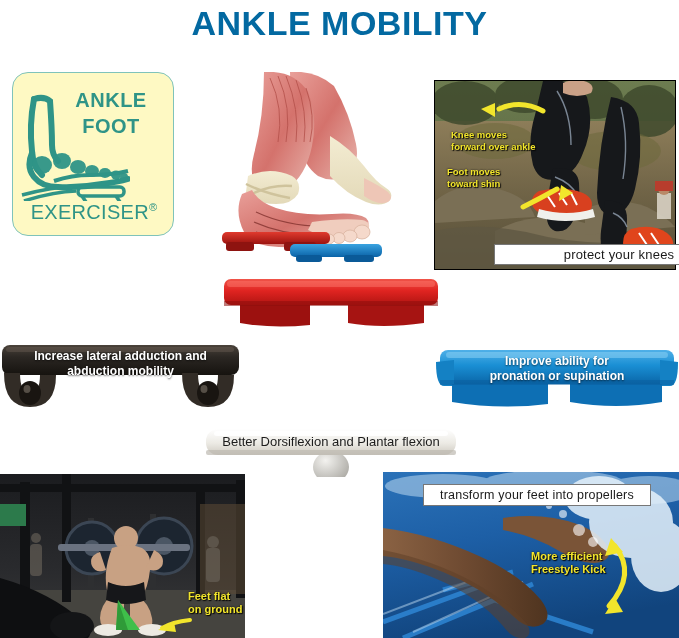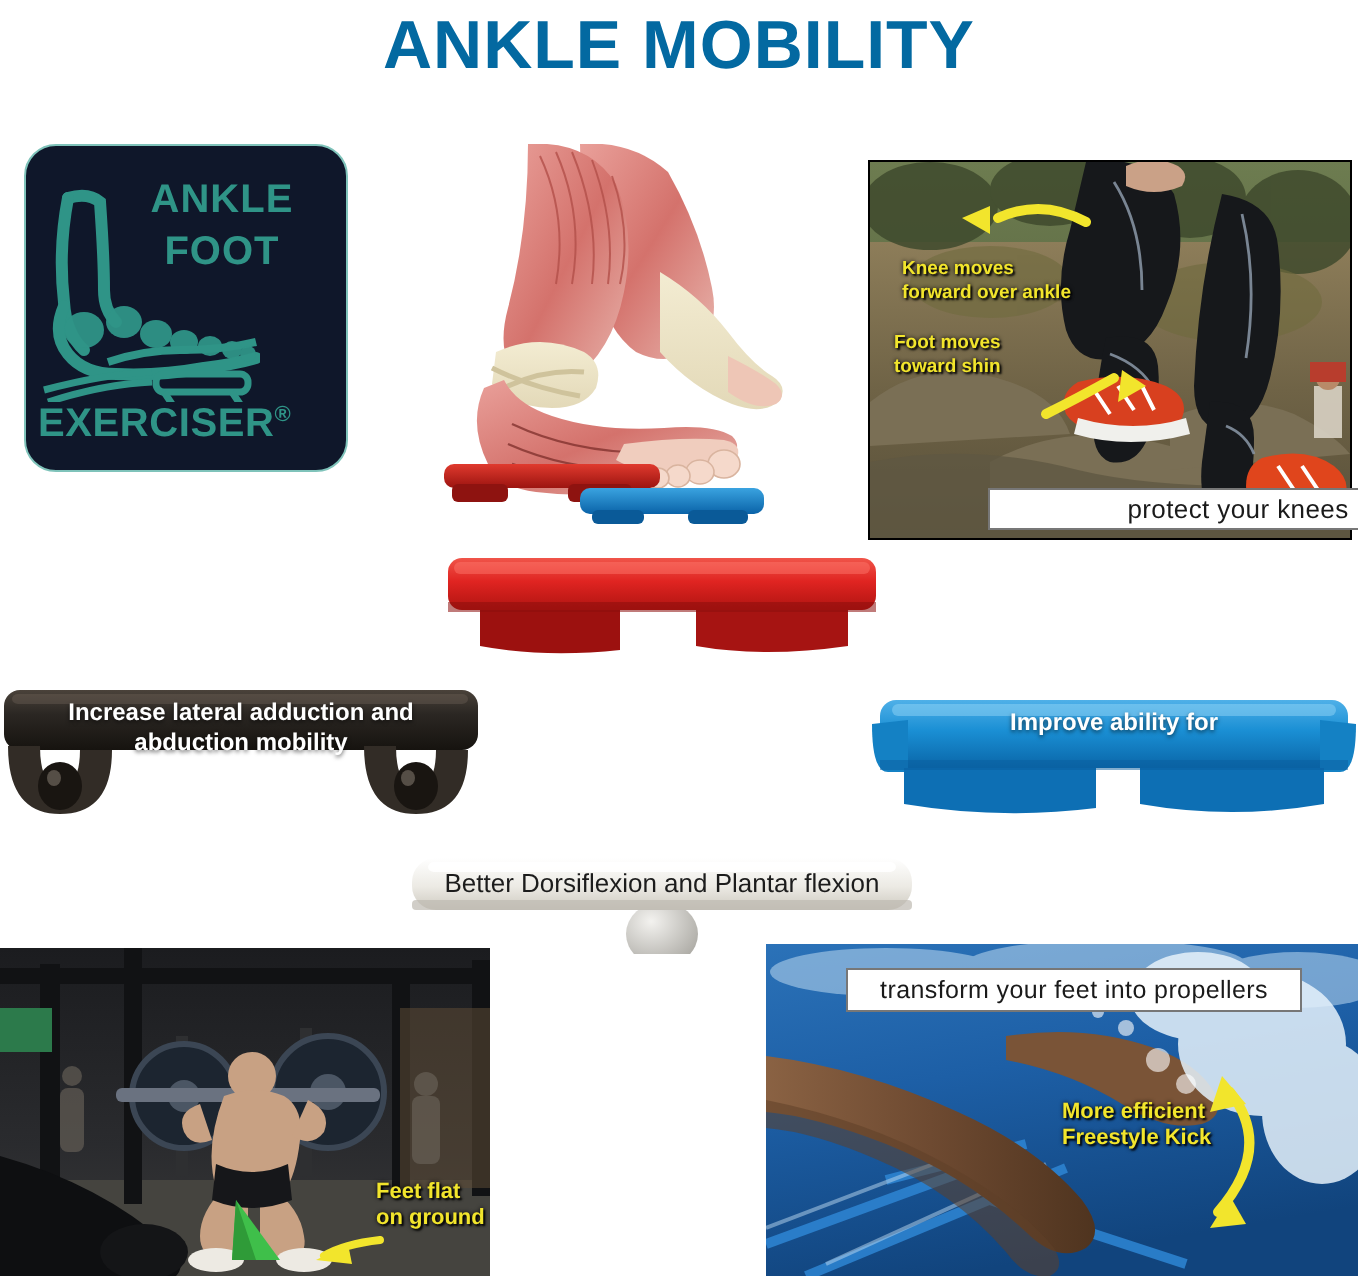--- a/index.html
+++ b/index.html
@@ -12,26 +12,26 @@
   
   .title{
     position:absolute;left:0;top:0;width:679px;height:46px;
     display:flex;align-items:center;justify-content:center;
     font-size:34px;font-weight:700;letter-spacing:.5px;color:#0369a1;
   }
 
   
   .logo{
     position:absolute;left:12px;top:72px;width:160px;height:162px;
-    border:1.5px solid #7fc3ba;border-radius:16px;background:#0f172a;
+    border:1.5px solid #7fc3ba;border-radius:16px;background:#fef9c3;
   }
   .logo-text{position:absolute;right:10px;top:14px;width:104px;text-align:center;
     color:#2f9487;font-weight:700;font-size:20px;line-height:26px;letter-spacing:.5px;}
-  .logo-bottom{position:absolute;left:6px;bottom:11px;width:150px;
-    color:#2f9487;font-weight:700;font-size:20px;letter-spacing:.3px;white-space:nowrap;}
+  .logo-bottom{position:absolute;left:6px;bottom:11px;width:150px;text-align:center;
+    color:#2f9487;font-weight:400;font-size:20px;letter-spacing:.3px;white-space:nowrap;}
   .logo-bottom sup{font-size:11px;vertical-align:super;}
   .logo-svg{position:absolute;left:7px;top:18px;}
 
   
   .anatomy{position:absolute;left:212px;top:72px;width:180px;height:190px;}
 
   
   .photo{position:absolute;overflow:hidden;background:#1d4ed8;}
   .photo-knees{left:434px;top:80px;width:240px;height:188px;border:1px solid #000;}
   .photo-squat{left:0px;top:474px;width:245px;height:164px;}
@@ -319,20 +319,21 @@
       <rect x="4" y="2" width="234" height="34" rx="8" fill="url(#bl)"></rect>
       <rect x="10" y="4" width="222" height="6" rx="3" fill="#8fd4f5" opacity=".5"></rect>
       <path d="M0 14 q0 24 8 24 l10 0 l0 -26z" fill="#1481c4"></path>
       <path d="M242 14 q0 24 -8 24 l-10 0 l0 -26z" fill="#1481c4"></path>
       <path d="M16 36 h96 v20 q-48 6 -96 -2z" fill="#0d6fb4"></path>
       <path d="M134 36 h92 v18 q-46 8 -92 0z" fill="#0d6fb4"></path>
       <rect x="4" y="32" width="234" height="5" fill="#0a5e9e" opacity=".5"></rect>
     </svg>
     <div class="board-label" style="top:6px;">
       <span>Improve ability for</span><br>
+      <span>pronation or supination</span>
     </div>
   </div>
 
   <div class="board board-white">
     <svg width="250" height="48" viewBox="0 0 250 48">
       <defs>
         <linearGradient id="wt" x1="0" y1="0" x2="0" y2="1">
           <stop offset="0" stop-color="#ffffff"></stop>
             <stop offset=".55" stop-color="#eceae4"></stop>
           <stop offset="1" stop-color="#cdc9c0"></stop>

